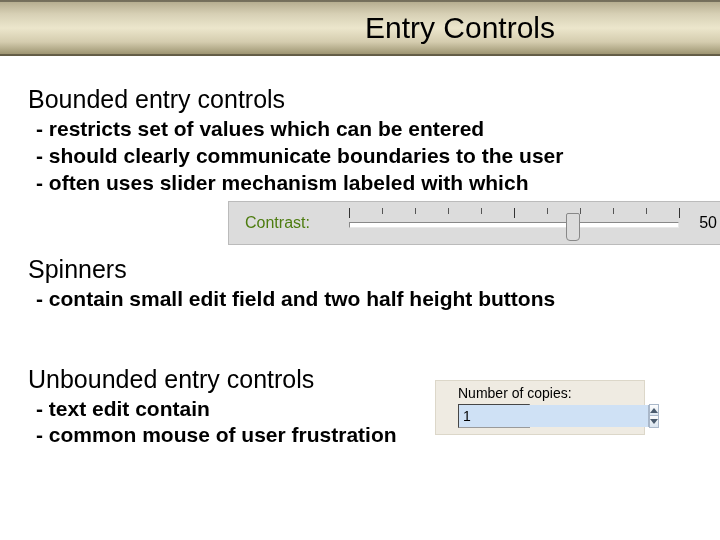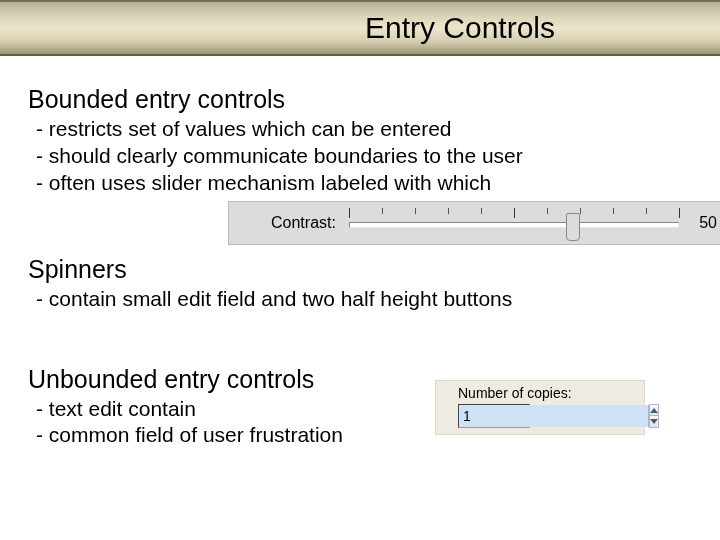--- a/index.html
+++ b/index.html
@@ -46,39 +46,40 @@
   }
   .section-heading {
     font-size: 25px;
     margin-top: 10px;
     margin-bottom: 2px;
   }
   .bullets {
     font-size: 21px;
     line-height: 1.28;
     margin: 0 0 2px 8px;
+    font-weight: bold;
   }
   .bullet-line { }
   
   .slider-example {
     position: relative;
     margin-top: 4px;
     margin-left: 200px;
     width: 500px;
     height: 44px;
     background: #dcdcdc;
     border: 1px solid #bbb;
     box-sizing: border-box;
     font-size: 16px;
   }
   .slider-label {
     position: absolute;
-    left: 42px;
+    left: 16px;
     top: 12px;
-    color: #000000;
+    color: #4d7c0f;
   }
   .slider-track-wrap {
     position: absolute;
     left: 120px;
     top: 6px;
     width: 330px;
     height: 32px;
   }
   .tick {
     position: absolute;
@@ -202,21 +203,21 @@
   <div class="section-heading">Spinners</div>
   <div class="bullets">
     <div class="bullet-line">- contain small edit field and two half height buttons</div>
   </div>
 
   <div style="height:40px"></div>
 
   <div class="section-heading">Unbounded entry controls</div>
   <div class="bullets">
     <div class="bullet-line">- text edit contain</div>
-    <div class="bullet-line">- common field of user frustration</div>
+    <div class="bullet-line">- common mouse of user frustration</div>
   </div>
 
 </div>
 
 <div class="spinner-example">
   <span class="spinner-label">Number of copies:</span>
   <div class="spin-field">
     <input class="spin-input" value="1" style="">
     <div class="spin-buttons">
       <div class="spin-btn">

